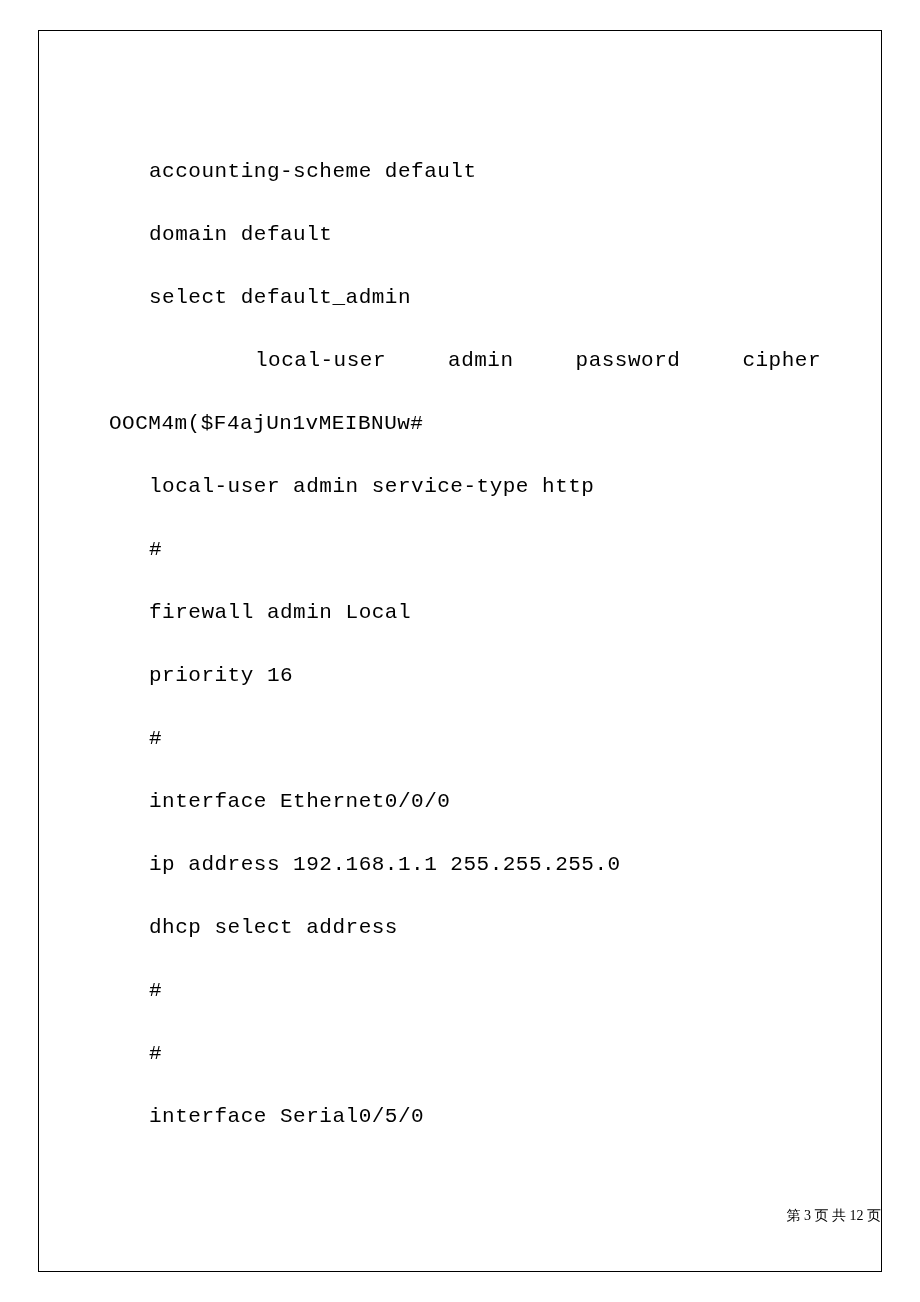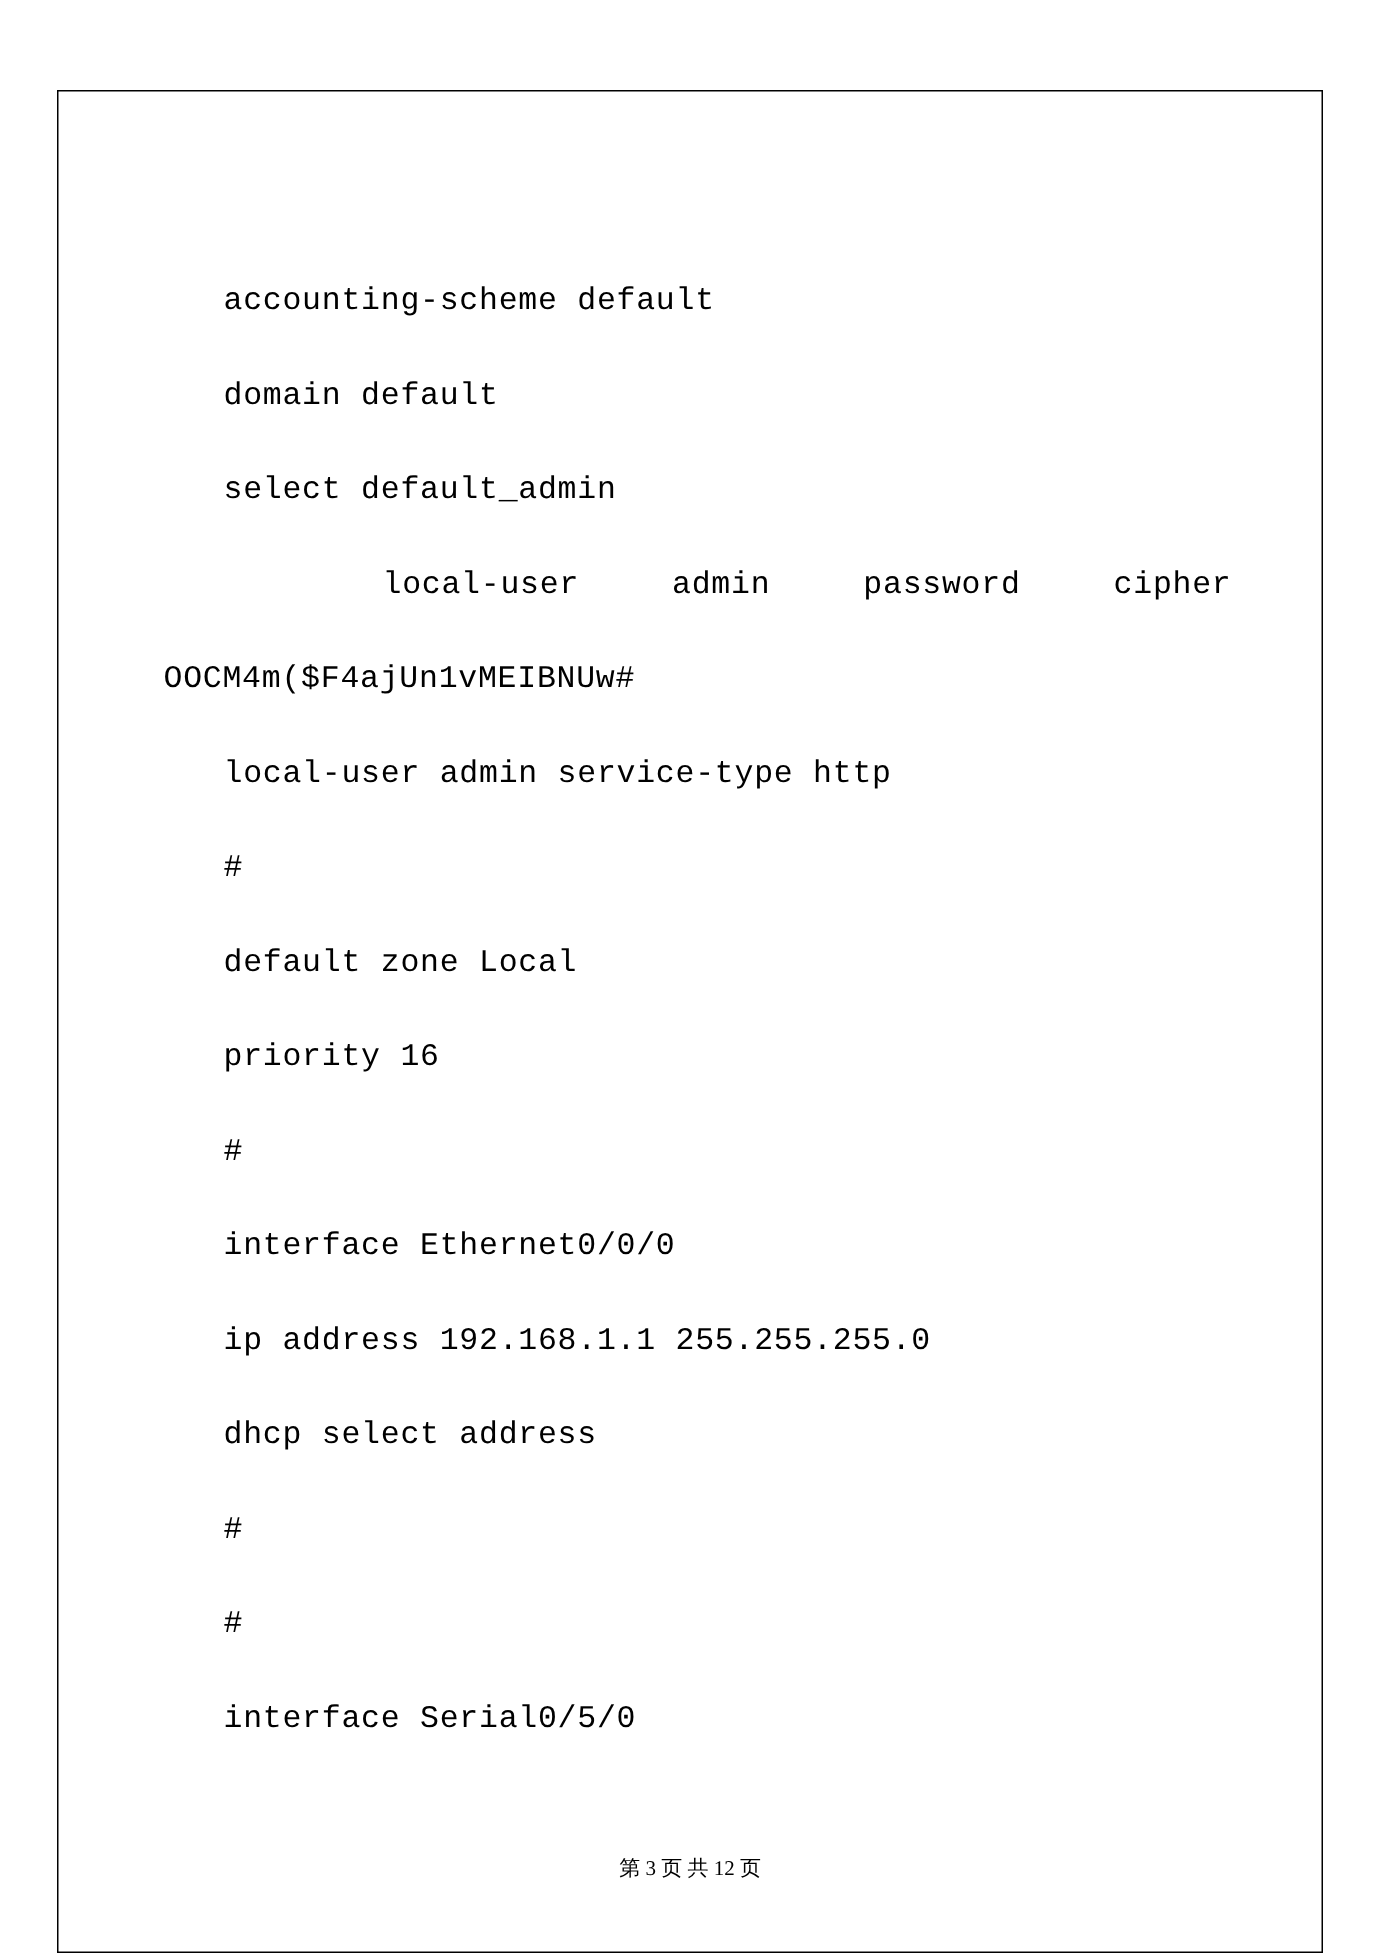--- a/index.html
+++ b/index.html
@@ -14,21 +14,20 @@
       position: relative;
       font-family: "SimSun", "NSimSun", "FangSong", "Courier New", monospace;
     }
     .page-frame {
       position: absolute;
       top: 30px;
       left: 38px;
       width: 844px;
       height: 1242px;
       border: 1px solid #000000;
-      margin-top: 30px;
     }
     .content {
       position: absolute;
       top: 130px;
       left: 110px;
       right: 60px;
       font-size: 21px;
       color: #000000;
       line-height: 1.0;
     }
@@ -48,39 +47,39 @@
       margin-bottom: 42px;
       white-space: pre;
       letter-spacing: 0.5px;
       margin-left: -40px;
     }
     .footer {
       position: absolute;
       bottom: 46px;
       left: 0;
       right: 0;
-      text-align: center;
+      text-align: right;
       font-size: 14px;
       color: #000000;
       font-family: "SimSun", "NSimSun", serif;
     }
   </style>
 </head>
 <body>
 
 <div class="page-frame">
   <div class="content">
     <div class="line">accounting-scheme default</div>
     <div class="line">domain default</div>
     <div class="line">select default_admin</div>
     <div class="line-justified">local-user    admin    password    cipher</div>
     <div class="line-no-indent">OOCM4m($F4ajUn1vMEIBNUw#</div>
     <div class="line">local-user admin service-type http</div>
     <div class="line">#</div>
-    <div class="line">default zone Local</div>
+    <div class="line">firewall admin Local</div>
     <div class="line">priority 16</div>
     <div class="line">#</div>
     <div class="line">interface Ethernet0/0/0</div>
     <div class="line">ip address 192.168.1.1 255.255.255.0</div>
     <div class="line">dhcp select address</div>
     <div class="line">#</div>
     <div class="line">#</div>
     <div class="line">interface Serial0/5/0</div>
   </div>
   <div class="footer">第 3 页   共 12 页</div>

